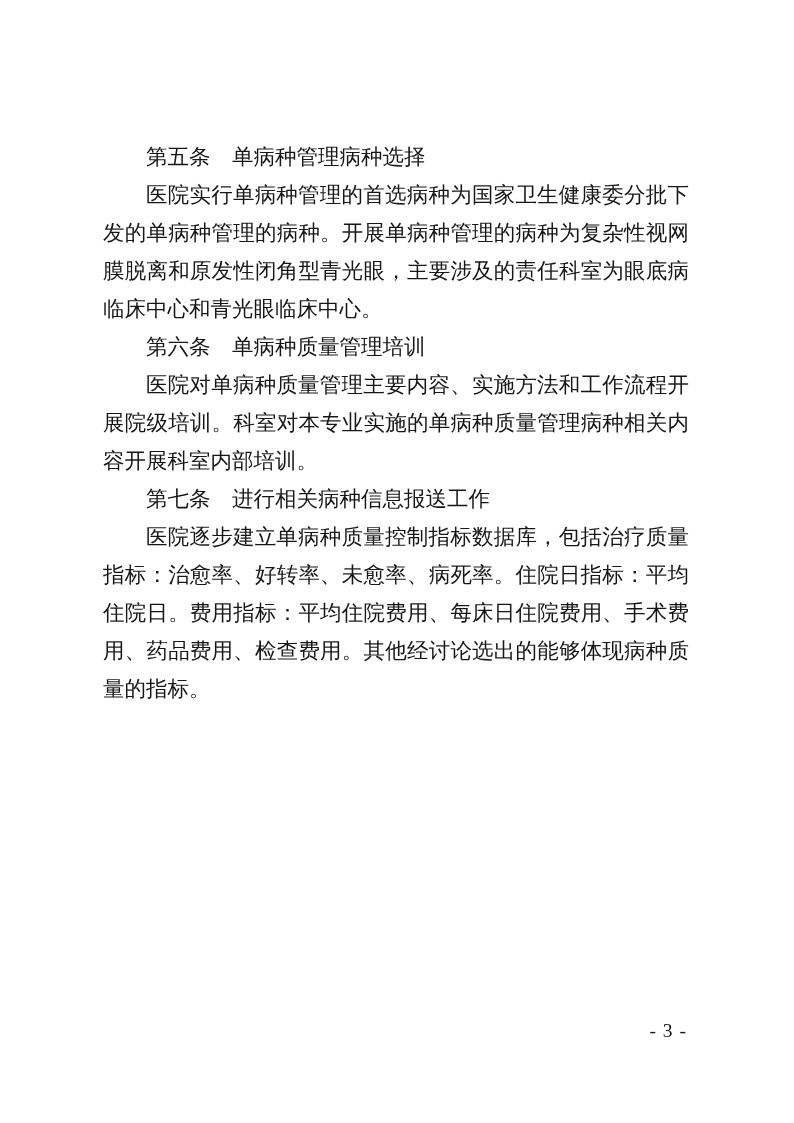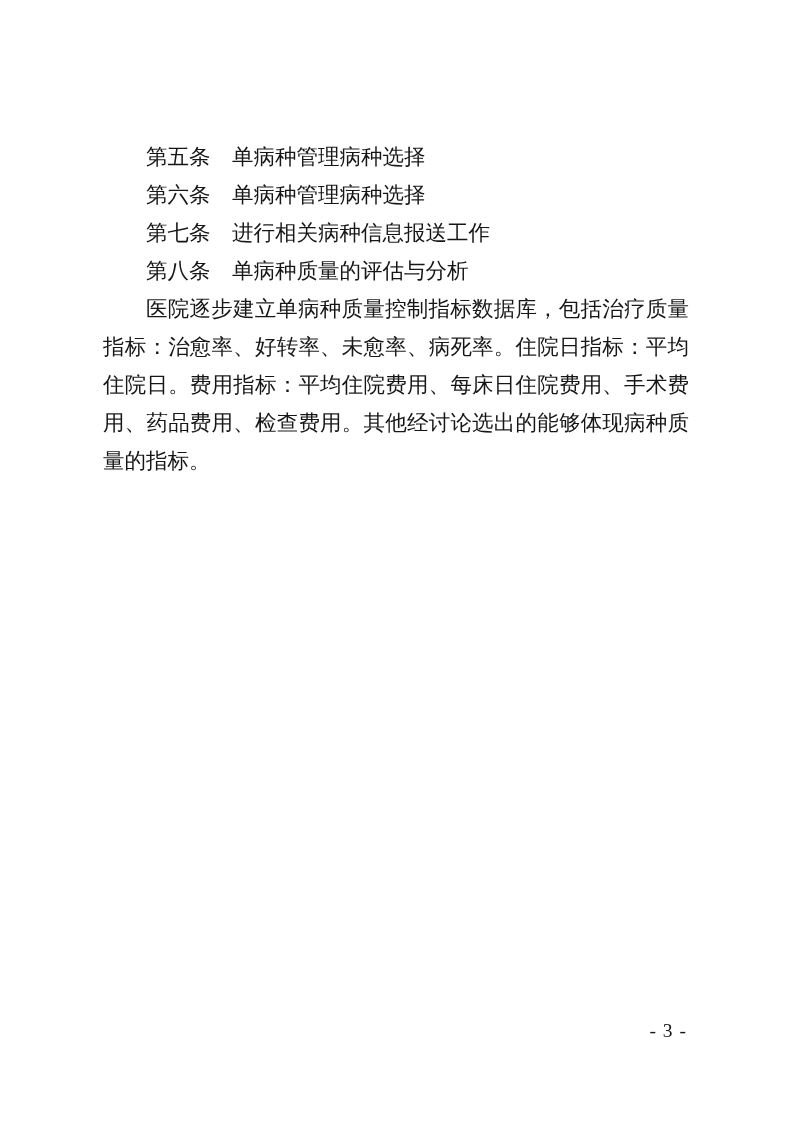--- a/index.html
+++ b/index.html
@@ -50,21 +50,22 @@
     letter-spacing: 1px;
   }
 </style>
 </head>
 <body>
 
 <div class="page">
 
   <div class="content">
     <p class="heading">第五条　单病种管理病种选择</p>
-    <p class="heading">第六条　单病种管理病种选择</p>
+    <p>医院实行单病种管理的首选病种为国家卫生健康委分批下发的单病种管理的病种。开展单病种管理的病种为复杂性视网膜脱离和原发性闭角型青光眼，主要涉及的责任科室为眼底病临床中心和青光眼临床中心。</p>
+    <p class="heading">第六条　单病种质量管理培训</p>
+    <p>医院对单病种质量管理主要内容、实施方法和工作流程开展院级培训。科室对本专业实施的单病种质量管理病种相关内容开展科室内部培训。</p>
     <p class="heading">第七条　进行相关病种信息报送工作</p>
-    <p class="heading">第八条　单病种质量的评估与分析</p>
     <p>医院逐步建立单病种质量控制指标数据库，包括治疗质量指标：治愈率、好转率、未愈率、病死率。住院日指标：平均住院日。费用指标：平均住院费用、每床日住院费用、手术费用、药品费用、检查费用。其他经讨论选出的能够体现病种质量的指标。</p>
   </div>
 
   <div class="page-number">- 3 -</div>
 
 </div>
 
 </body></html>

